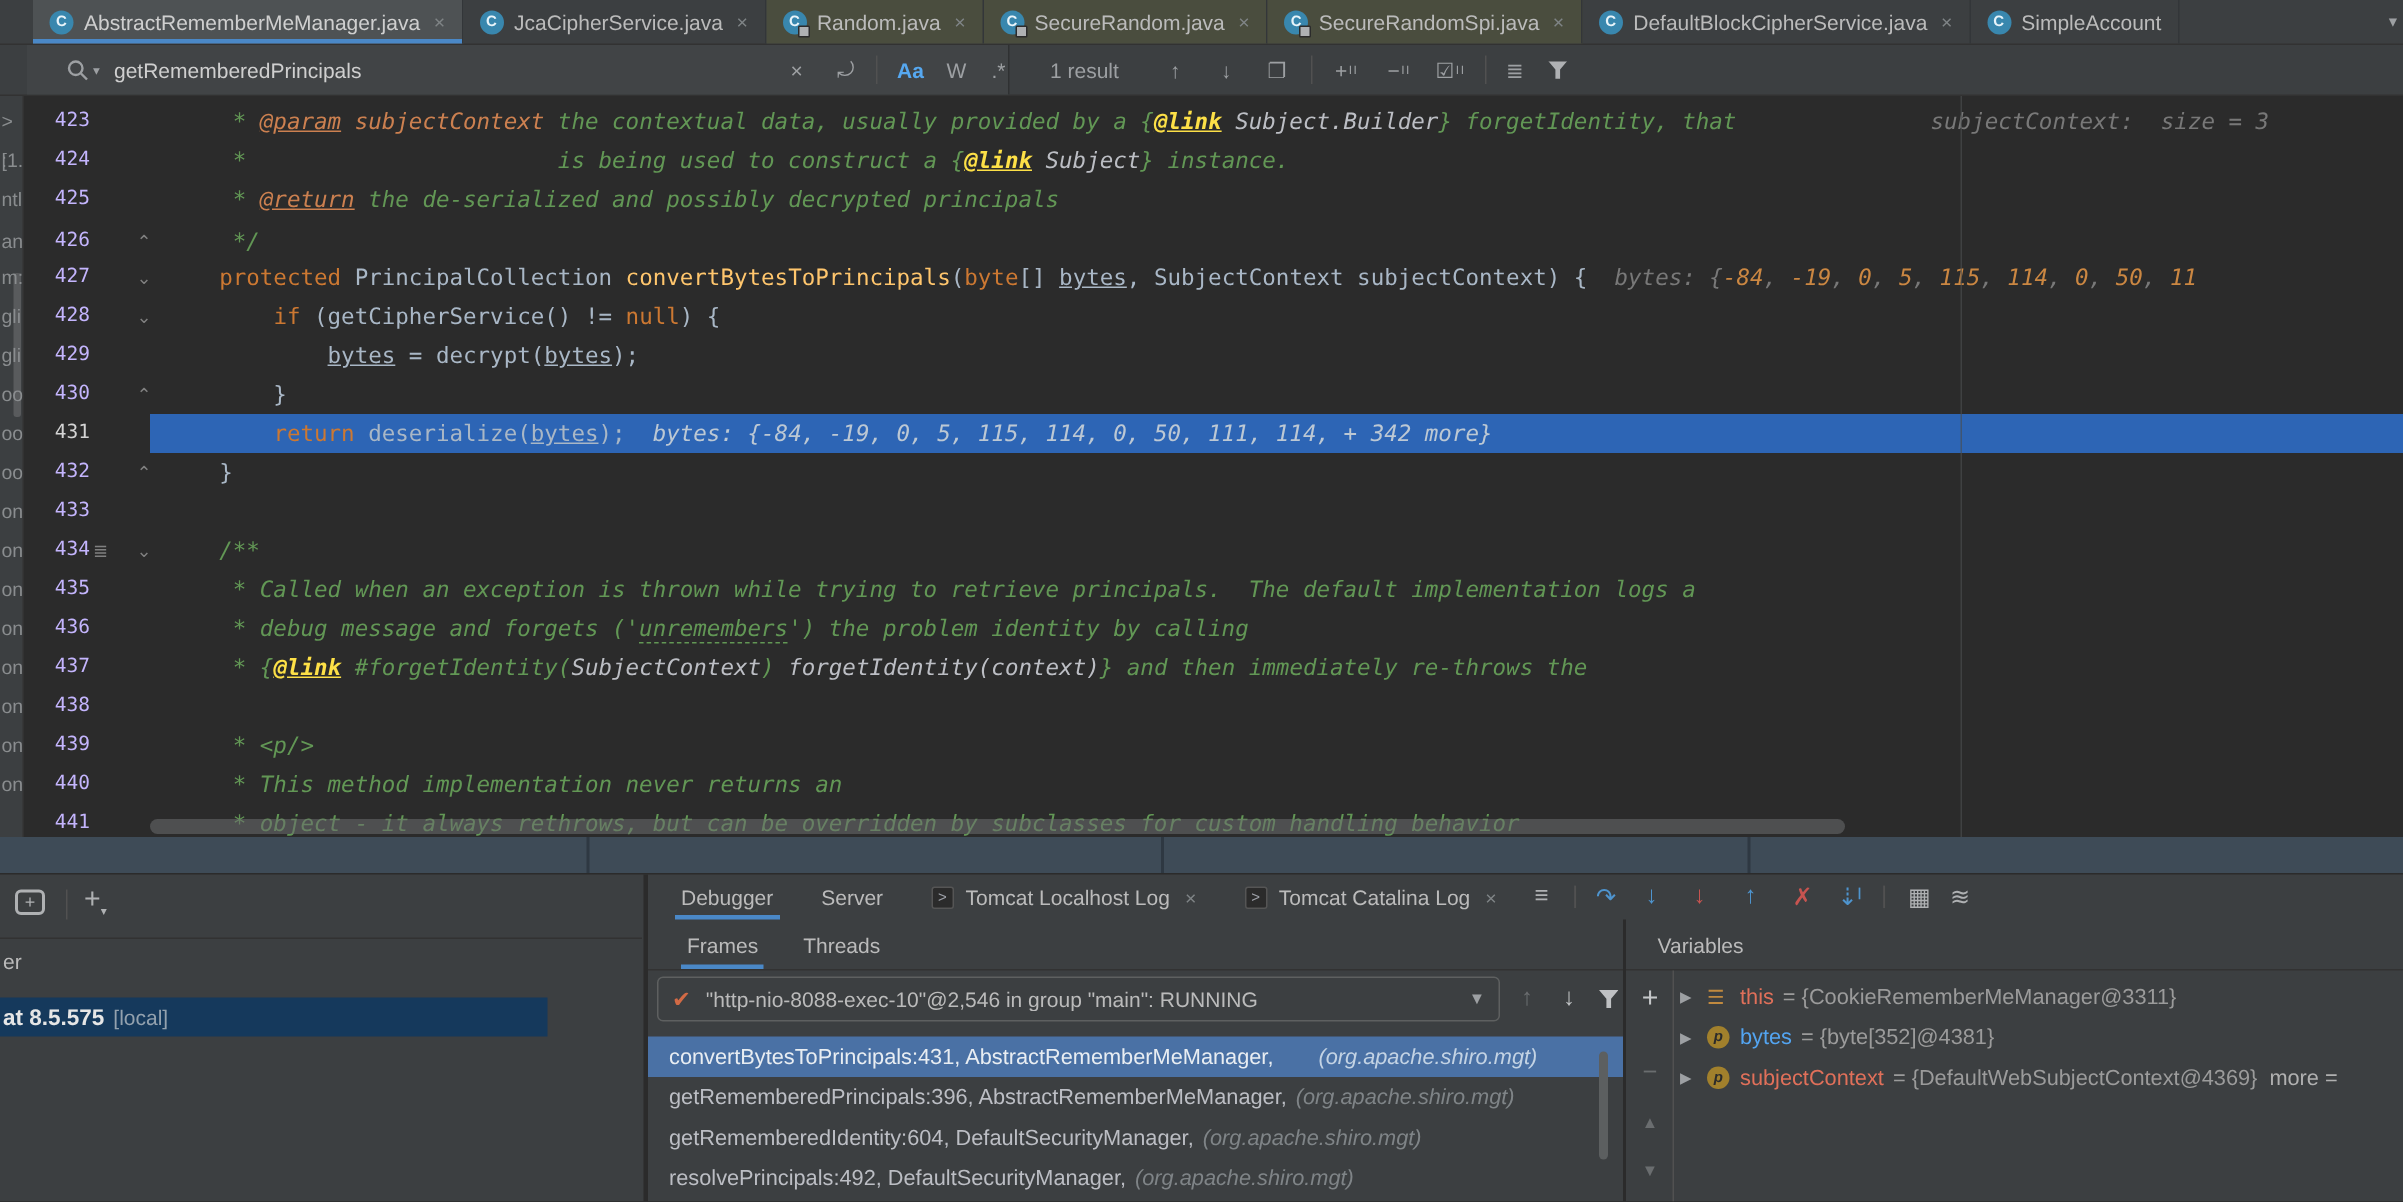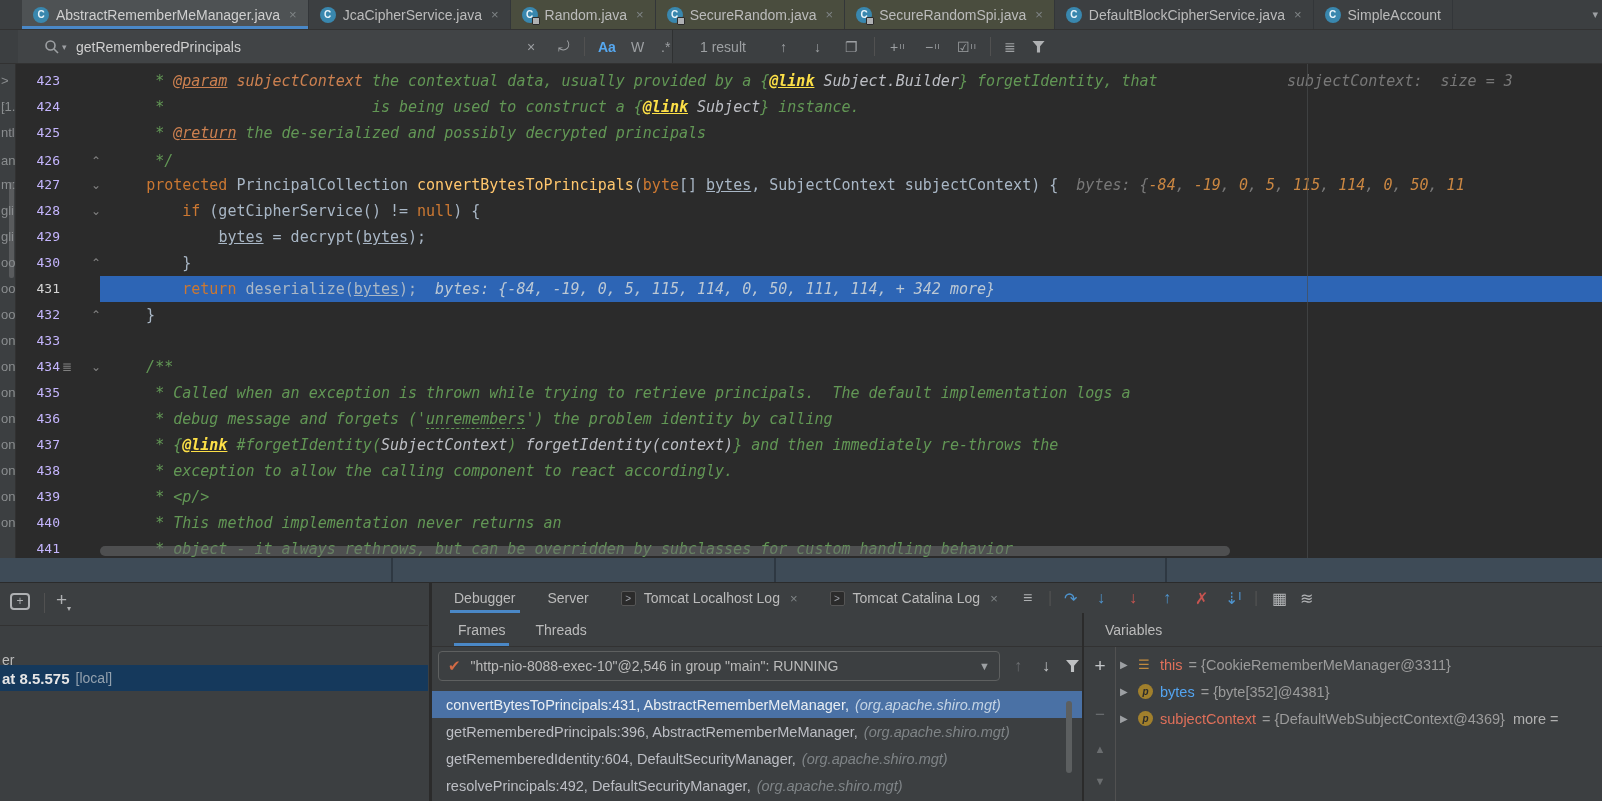--- a/index.html
+++ b/index.html
@@ -77,22 +77,22 @@
 
   
   #bottom { left:0; top:582px; width:1602px; height:219px; background:#3C3F41; border-top:1px solid #2B2B2B; }
   #services { position:absolute; left:0; top:0; width:428px; height:219px; }
   #svc-toolbar-line { position:absolute; left:0; top:42px; width:428px; height:1px; background:#323232; }
   #svc-add-box { position:absolute; left:10px; top:10px; width:20px; height:17px; border:2px solid #AFB1B3;
                  border-radius:4px; color:#AFB1B3; font-size:12px; line-height:13px; text-align:center; }
   #svc-divider { position:absolute; left:44px; top:10px; width:1px; height:20px; background:#515151; }
   #svc-plus { position:absolute; left:56px; top:6px; color:#AFB1B3; font-size:19px; }
   #svc-plus small { font-size:8px; vertical-align:sub; }
-  #svc-row-er { position:absolute; left:2px; top:50px; font-size:14px; color:#BBBBBB;margin-top:19px; }
-  #svc-row-sel { position:absolute; left:0; top:82px; width:428px; height:26px; background:#15395C;
+  #svc-row-er { position:absolute; left:2px; top:50px; font-size:14px; color:#BBBBBB; }
+  #svc-row-sel { position:absolute; left:0; top:82px; width:365px; height:26px; background:#15395C;
                  display:flex; align-items:center; padding-left:2px; font-size:14px; }
   #svc-sel-name { font-weight:bold; color:#E6E6E6; font-size:15px; }
   #svc-sel-loc { color:#93A1AE; margin-left:6px; }
   #vdiv-services { position:absolute; left:429px; top:0; width:3px; height:219px; background:#2B2B2B; }
 
   
   #debug-tabs { position:absolute; left:454px; top:0; height:30px; display:flex; gap:32px; align-items:stretch; }
   .dtab { display:flex; align-items:center; gap:8px; position:relative; font-size:14px; color:#BBBBBB; white-space:nowrap; }
   .dtab.active::after { content:""; position:absolute; left:-4px; right:-4px; bottom:0; height:3px; background:#4A88C7; }
   .conicon { width:15px; height:15px; background:#2B2B2B; border:1px solid #555; border-radius:2px;
@@ -309,21 +309,20 @@
           <span class="codetext"><span class="s-c">     * debug message and forgets ('</span><span class="s-d">unremembers</span><span class="s-c">') the problem identity by calling</span></span>
         </div>
         <div class="code-row" style="top: 368px;">
           <span class="sfrag">on</span>
           <span class="lnum">437</span>
           <span class="codetext"><span class="s-c">     * {</span><span class="s-lu">@link</span><span class="s-c"> #forgetIdentity(</span><span class="s-r">SubjectContext</span><span class="s-c">) </span><span class="s-r">forgetIdentity(context)</span><span class="s-c">} and then immediately re-throws the</span></span>
         </div>
         <div class="code-row" style="top: 394px;">
           <span class="sfrag">on</span>
           <span class="lnum">438</span>
-          <span class="codetext"><span class="s-c">     * exception to allow the calling component to react accordingly.</span></span>
         </div>
         <div class="code-row" style="top: 420px;">
           <span class="sfrag">on</span>
           <span class="lnum">439</span>
           <span class="codetext"><span class="s-c">     * &lt;p/&gt;</span></span>
         </div>
         <div class="code-row" style="top: 446px;">
           <span class="sfrag">on</span>
           <span class="lnum">440</span>
           <span class="codetext"><span class="s-c">     * This method implementation never returns an</span></span>
@@ -405,21 +404,21 @@
       <span id="thread-text">"http-nio-8088-exec-10"@2,546 in group "main": RUNNING</span>
       <span id="thread-dd">▼</span>
     </div>
     <div class="combo-ic" style="left:1014px;color:#6A6D6F">↑</div>
     <div class="combo-ic" style="left:1042px;color:#BFC1C3">↓</div>
     <div class="combo-ic" style="left:1066px">
         <span class="funnel" style="background:#BFC1C3"></span>
       </div>
 
     <div id="frames-list">
-        <div class="frow selected" style="top: 2px;">
+        <div class="frow selected" style="top: 2px; gap: 24px;">
           <span>convertBytesToPrincipals:431, AbstractRememberMeManager,</span>
           <span class="pkg">(org.apache.shiro.mgt)</span>
         </div>
         <div class="frow" style="top: 29px;">
           <span>getRememberedPrincipals:396, AbstractRememberMeManager,</span>
           <span class="pkg">(org.apache.shiro.mgt)</span>
         </div>
         <div class="frow" style="top: 56px;">
           <span>getRememberedIdentity:604, DefaultSecurityManager,</span>
           <span class="pkg">(org.apache.shiro.mgt)</span>

